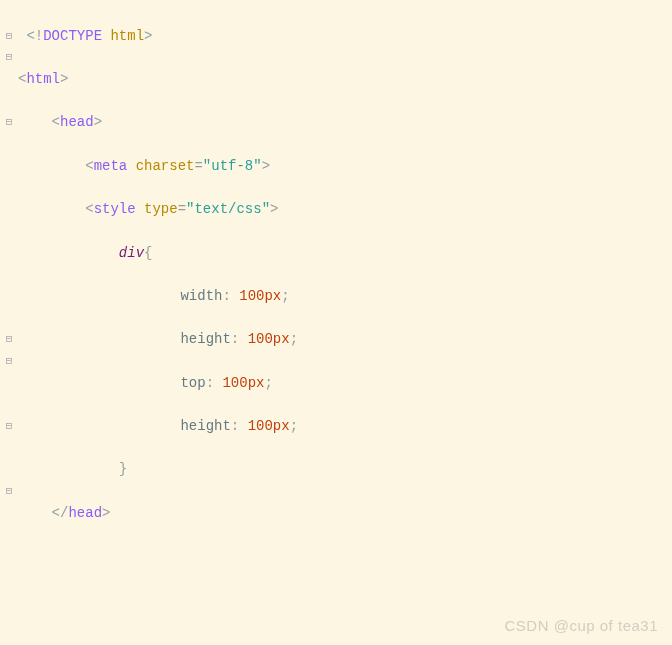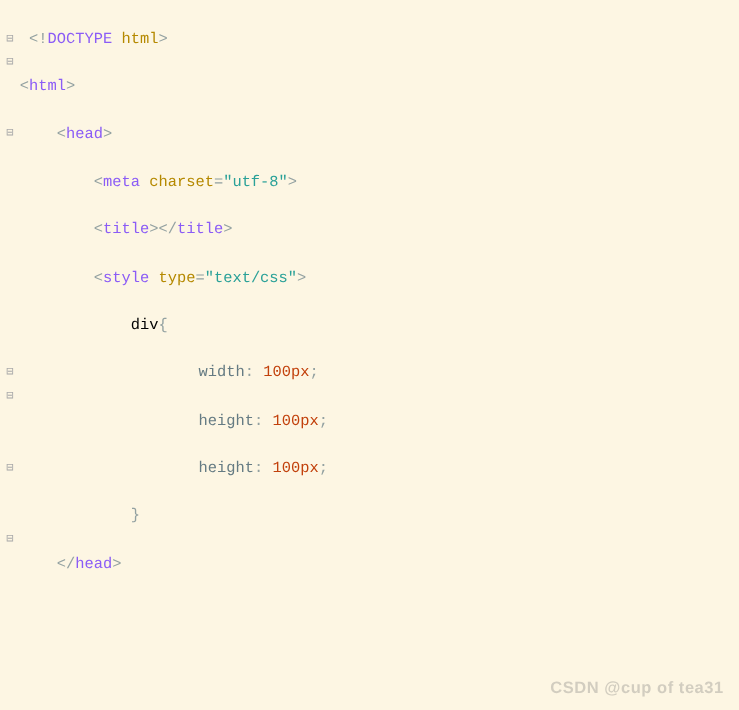--- a/index.html
+++ b/index.html
@@ -39,31 +39,30 @@
     height: 21.7px;
     line-height: 21.7px;
     position: relative;
   }
   .p  { color: #93a1a1; } 
   .t  { color: #8b5cf6; } 
   .a  { color: #b58900; } 
   .s  { color: #2aa198; } 
   .k  { color: #657b83; margin-left: 28px; } 
   .v  { color: #c2410c; } 
-  .sel{ color: #000000; } 
+  .sel{ color: #701a75; font-style: italic; } 
   .abs{ color: #657b83; }
   .watermark {
     position: absolute;
     bottom: 8px;
     right: 14px;
     color: rgba(100,100,100,0.28);
     font-family: Arial, sans-serif;
     font-size: 15px;
     letter-spacing: 0.5px;
-    font-weight: bold;
   }
 </style>
 </head>
 <body>
 
 <div class="editor">
   <div class="gutter" id="gutter">
       <div></div>
       <div>⊟</div>
       <div>⊟</div>
@@ -91,25 +90,25 @@
       <div></div>
       <div></div>
       <div></div>
       <div></div>
     </div>
   <div class="code">
 <div class="line"> <span class="p">&lt;!</span><span class="t">DOCTYPE</span> <span class="a">html</span><span class="p">&gt;</span></div>
 <div class="line"><span class="p">&lt;</span><span class="t">html</span><span class="p">&gt;</span></div>
 <div class="line">    <span class="p">&lt;</span><span class="t">head</span><span class="p">&gt;</span></div>
 <div class="line">        <span class="p">&lt;</span><span class="t">meta</span> <span class="a">charset</span><span class="p">=</span><span class="s">"utf-8"</span><span class="p">&gt;</span></div>
-<div class="line">        <span class="p">&lt;</span><span class="t">title</span><span class="p">&gt;&lt;/</span><span class="t">title</span><span class="p">&gt;</span></div>
 <div class="line">        <span class="p">&lt;</span><span class="t">style</span> <span class="a">type</span><span class="p">=</span><span class="s">"text/css"</span><span class="p">&gt;</span></div>
 <div class="line">            <span class="sel">div</span><span class="p">{</span></div>
 <div class="line">                <span class="k">width</span><span class="p">:</span> <span class="v">100px</span><span class="p">;</span></div>
 <div class="line">                <span class="k">height</span><span class="p">:</span> <span class="v">100px</span><span class="p">;</span></div>
+<div class="line">                <span class="k">top</span><span class="p">:</span> <span class="v">100px</span><span class="p">;</span></div>
 <div class="line">                <span class="k">height</span><span class="p">:</span> <span class="v">100px</span><span class="p">;</span></div>
 <div class="line">            <span class="p">}</span></div>
 <div class="line">    <span class="p">&lt;/</span><span class="t">head</span><span class="p">&gt;</span></div>
 
 
 
 
 
 
 

